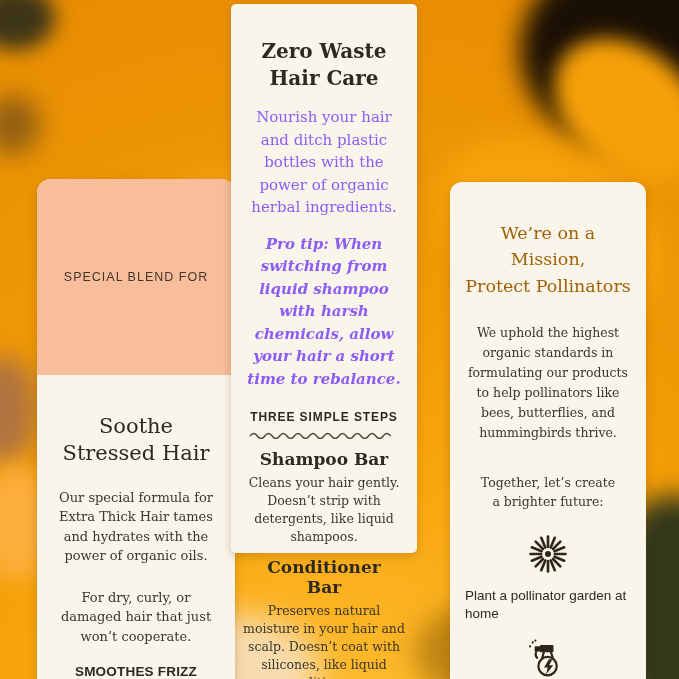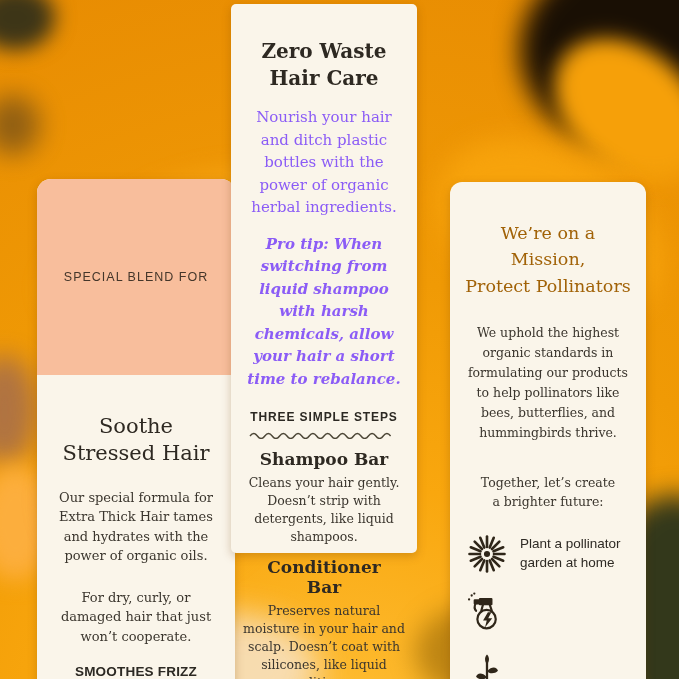--- a/index.html
+++ b/index.html
@@ -38,21 +38,21 @@
   .pm-steps-label { font-size:12px; font-weight:700; letter-spacing:.9px; color:#2c2923; margin-bottom:7px; }
   .pm-squiggle { display:block; margin:0 auto 6px; }
   .pm-step-title { font-size:17px; font-weight:700; color:#2e2922; margin:10px 16px 5px; }
   .pm-step-body { font-size:12.5px; line-height:1.45; color:#3b362e; margin:0;text-align:center; }
 
   
   .pr-title { font-size:17.5px; font-weight:400; line-height:1.5; color:#a16207; margin:4px 0 24px; }
   .pr-p { font-size:12.5px; line-height:1.6; color:#3b362e; margin:16px 0 30px; }
   .pr-sub { font-size:12.5px; line-height:1.55; color:#3b362e; margin:0 0 20px; }
   .pr-actions { display:flex; flex-direction:column; gap:15px; text-align:left; padding:0 2px; }
-  .pr-row { display:flex; align-items:center; gap:11px; }
+  .pr-row { display:flex; align-items:center; gap:11px;flex-direction:column; }
   .pr-icon { width:44px; min-width:44px; height:44px; display:flex; align-items:center; justify-content:center; }
   .pr-label { font-size:13.5px; line-height:1.35; color:#2e2a24; }
 </style>
 </head>
 <body>
 
 <div class="stage">
 
   <div class="blob" style="left:520px;top:-50px;width:230px;height:200px;background:#190f04;"></div>
   <div class="blob" style="left:545px;top:50px;width:170px;height:120px;background:#f6a009;transform:rotate(40deg);filter:blur(10px);"></div>

